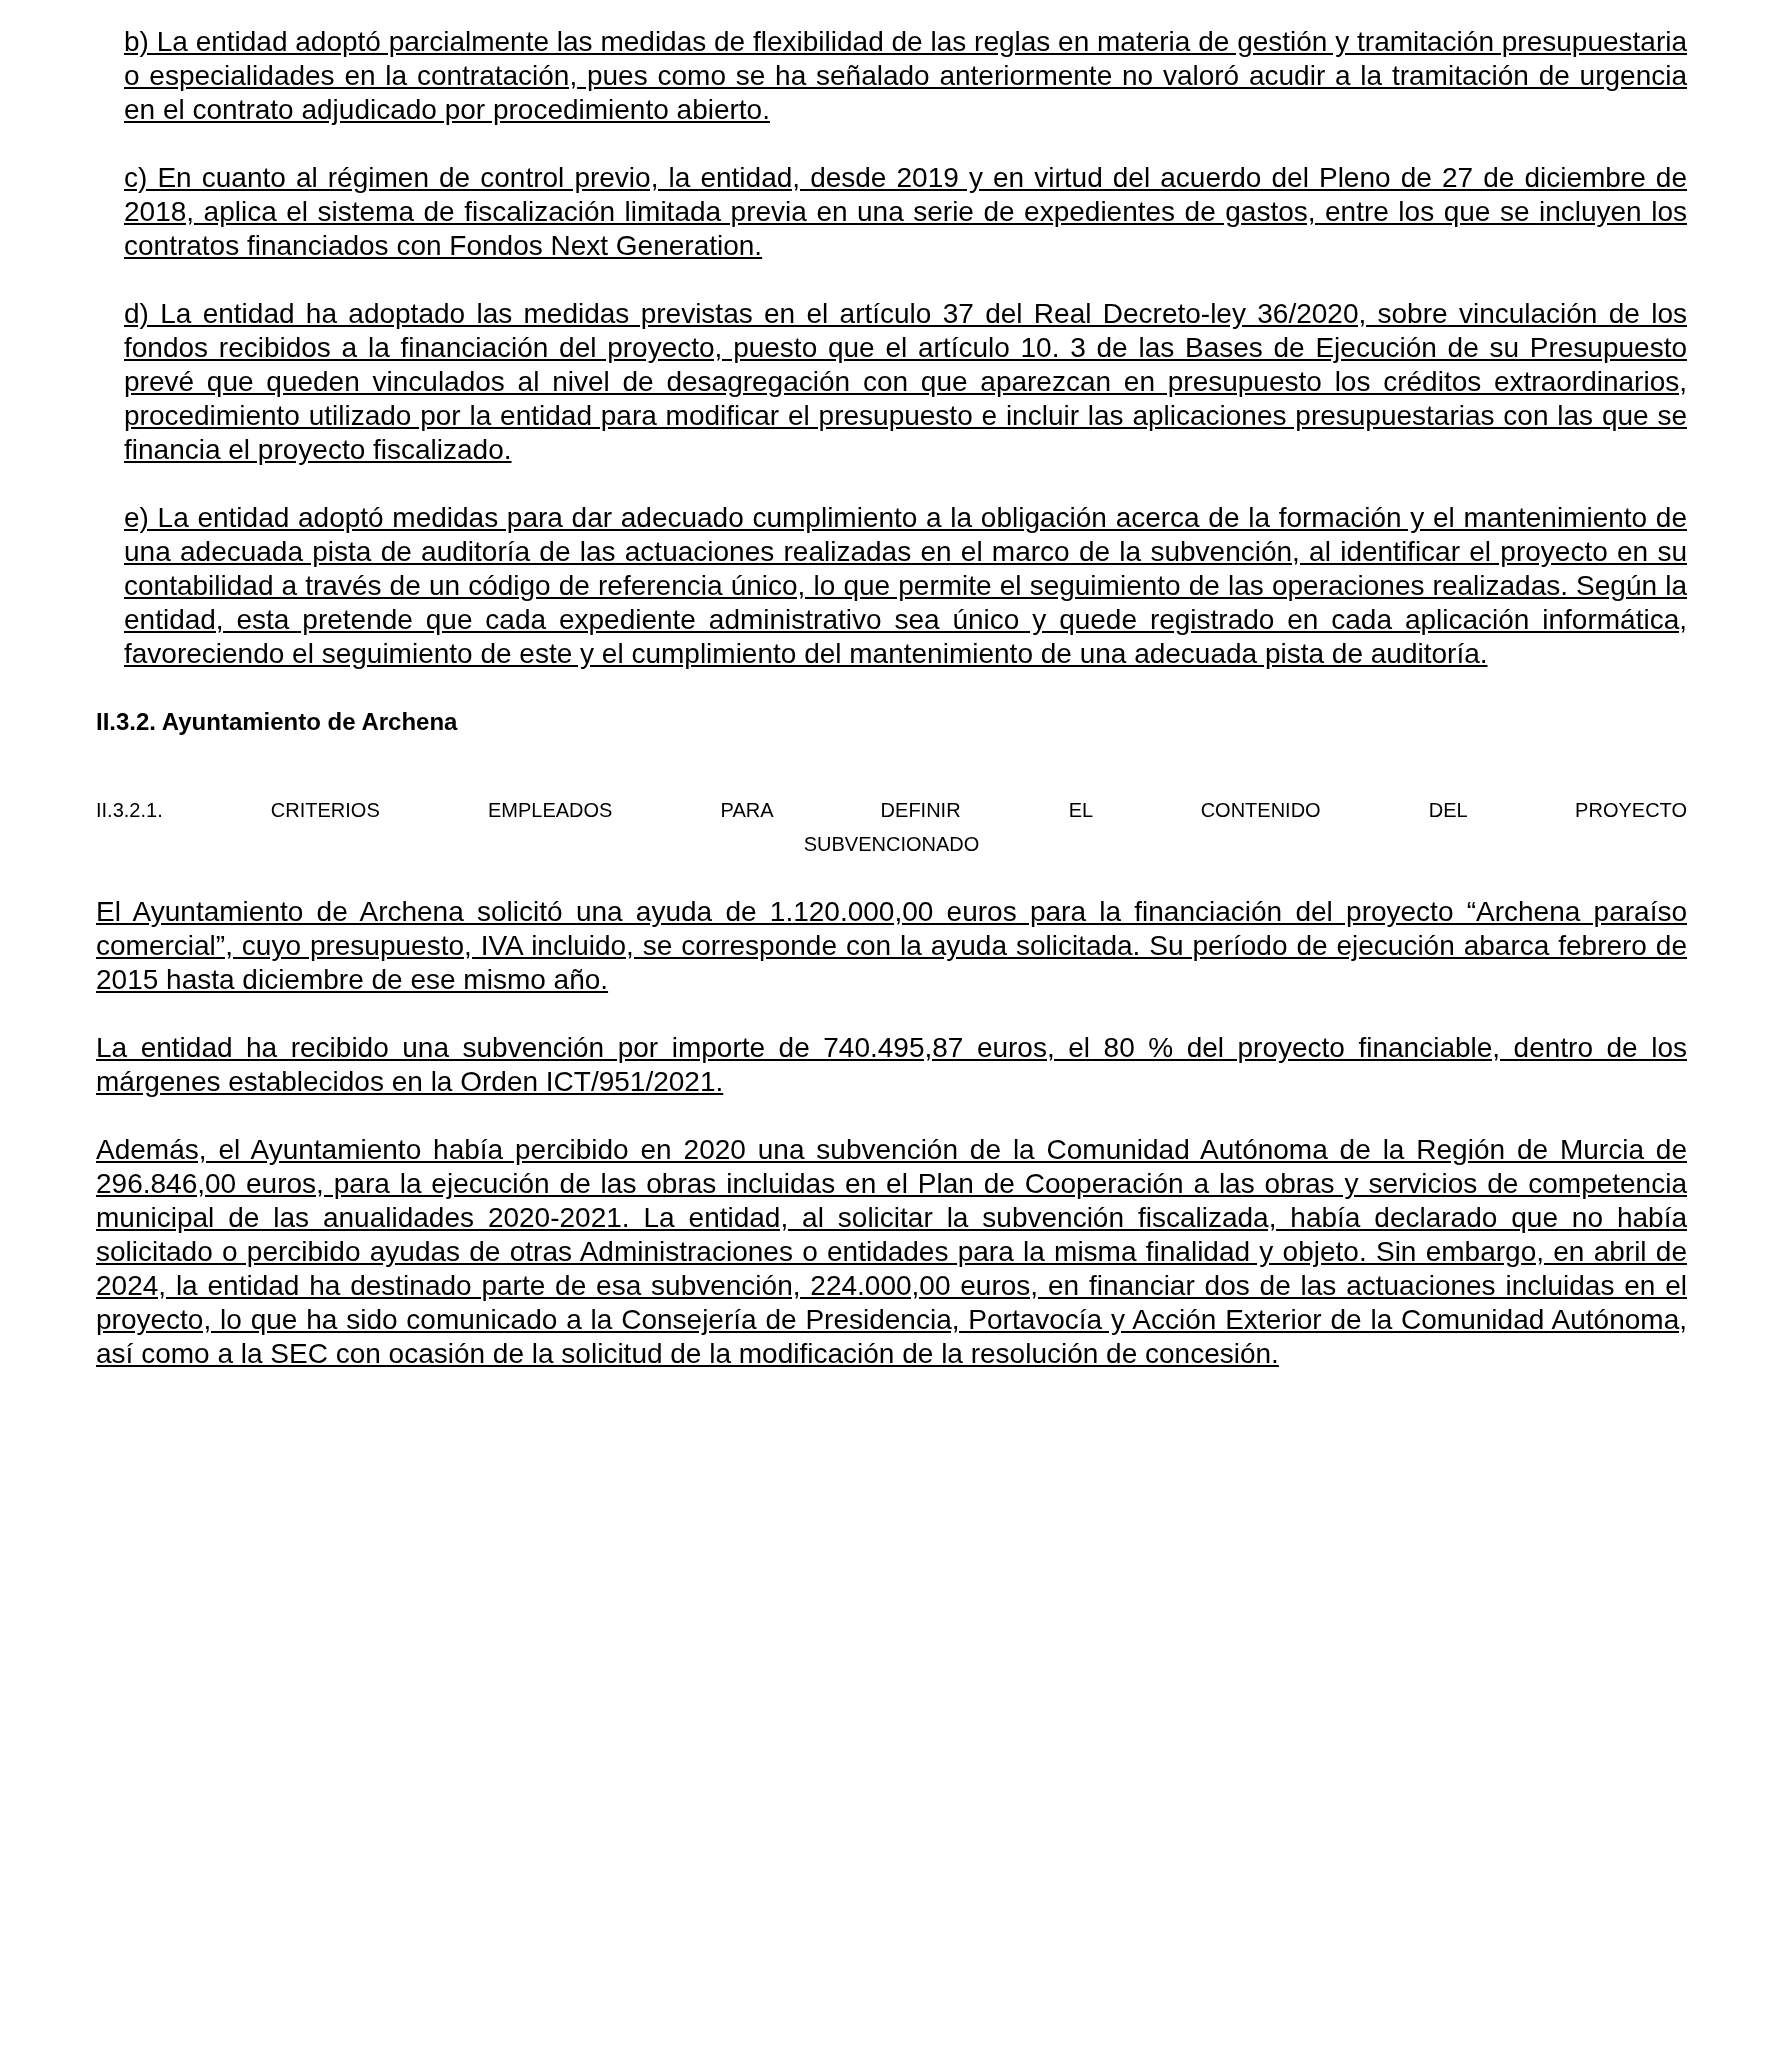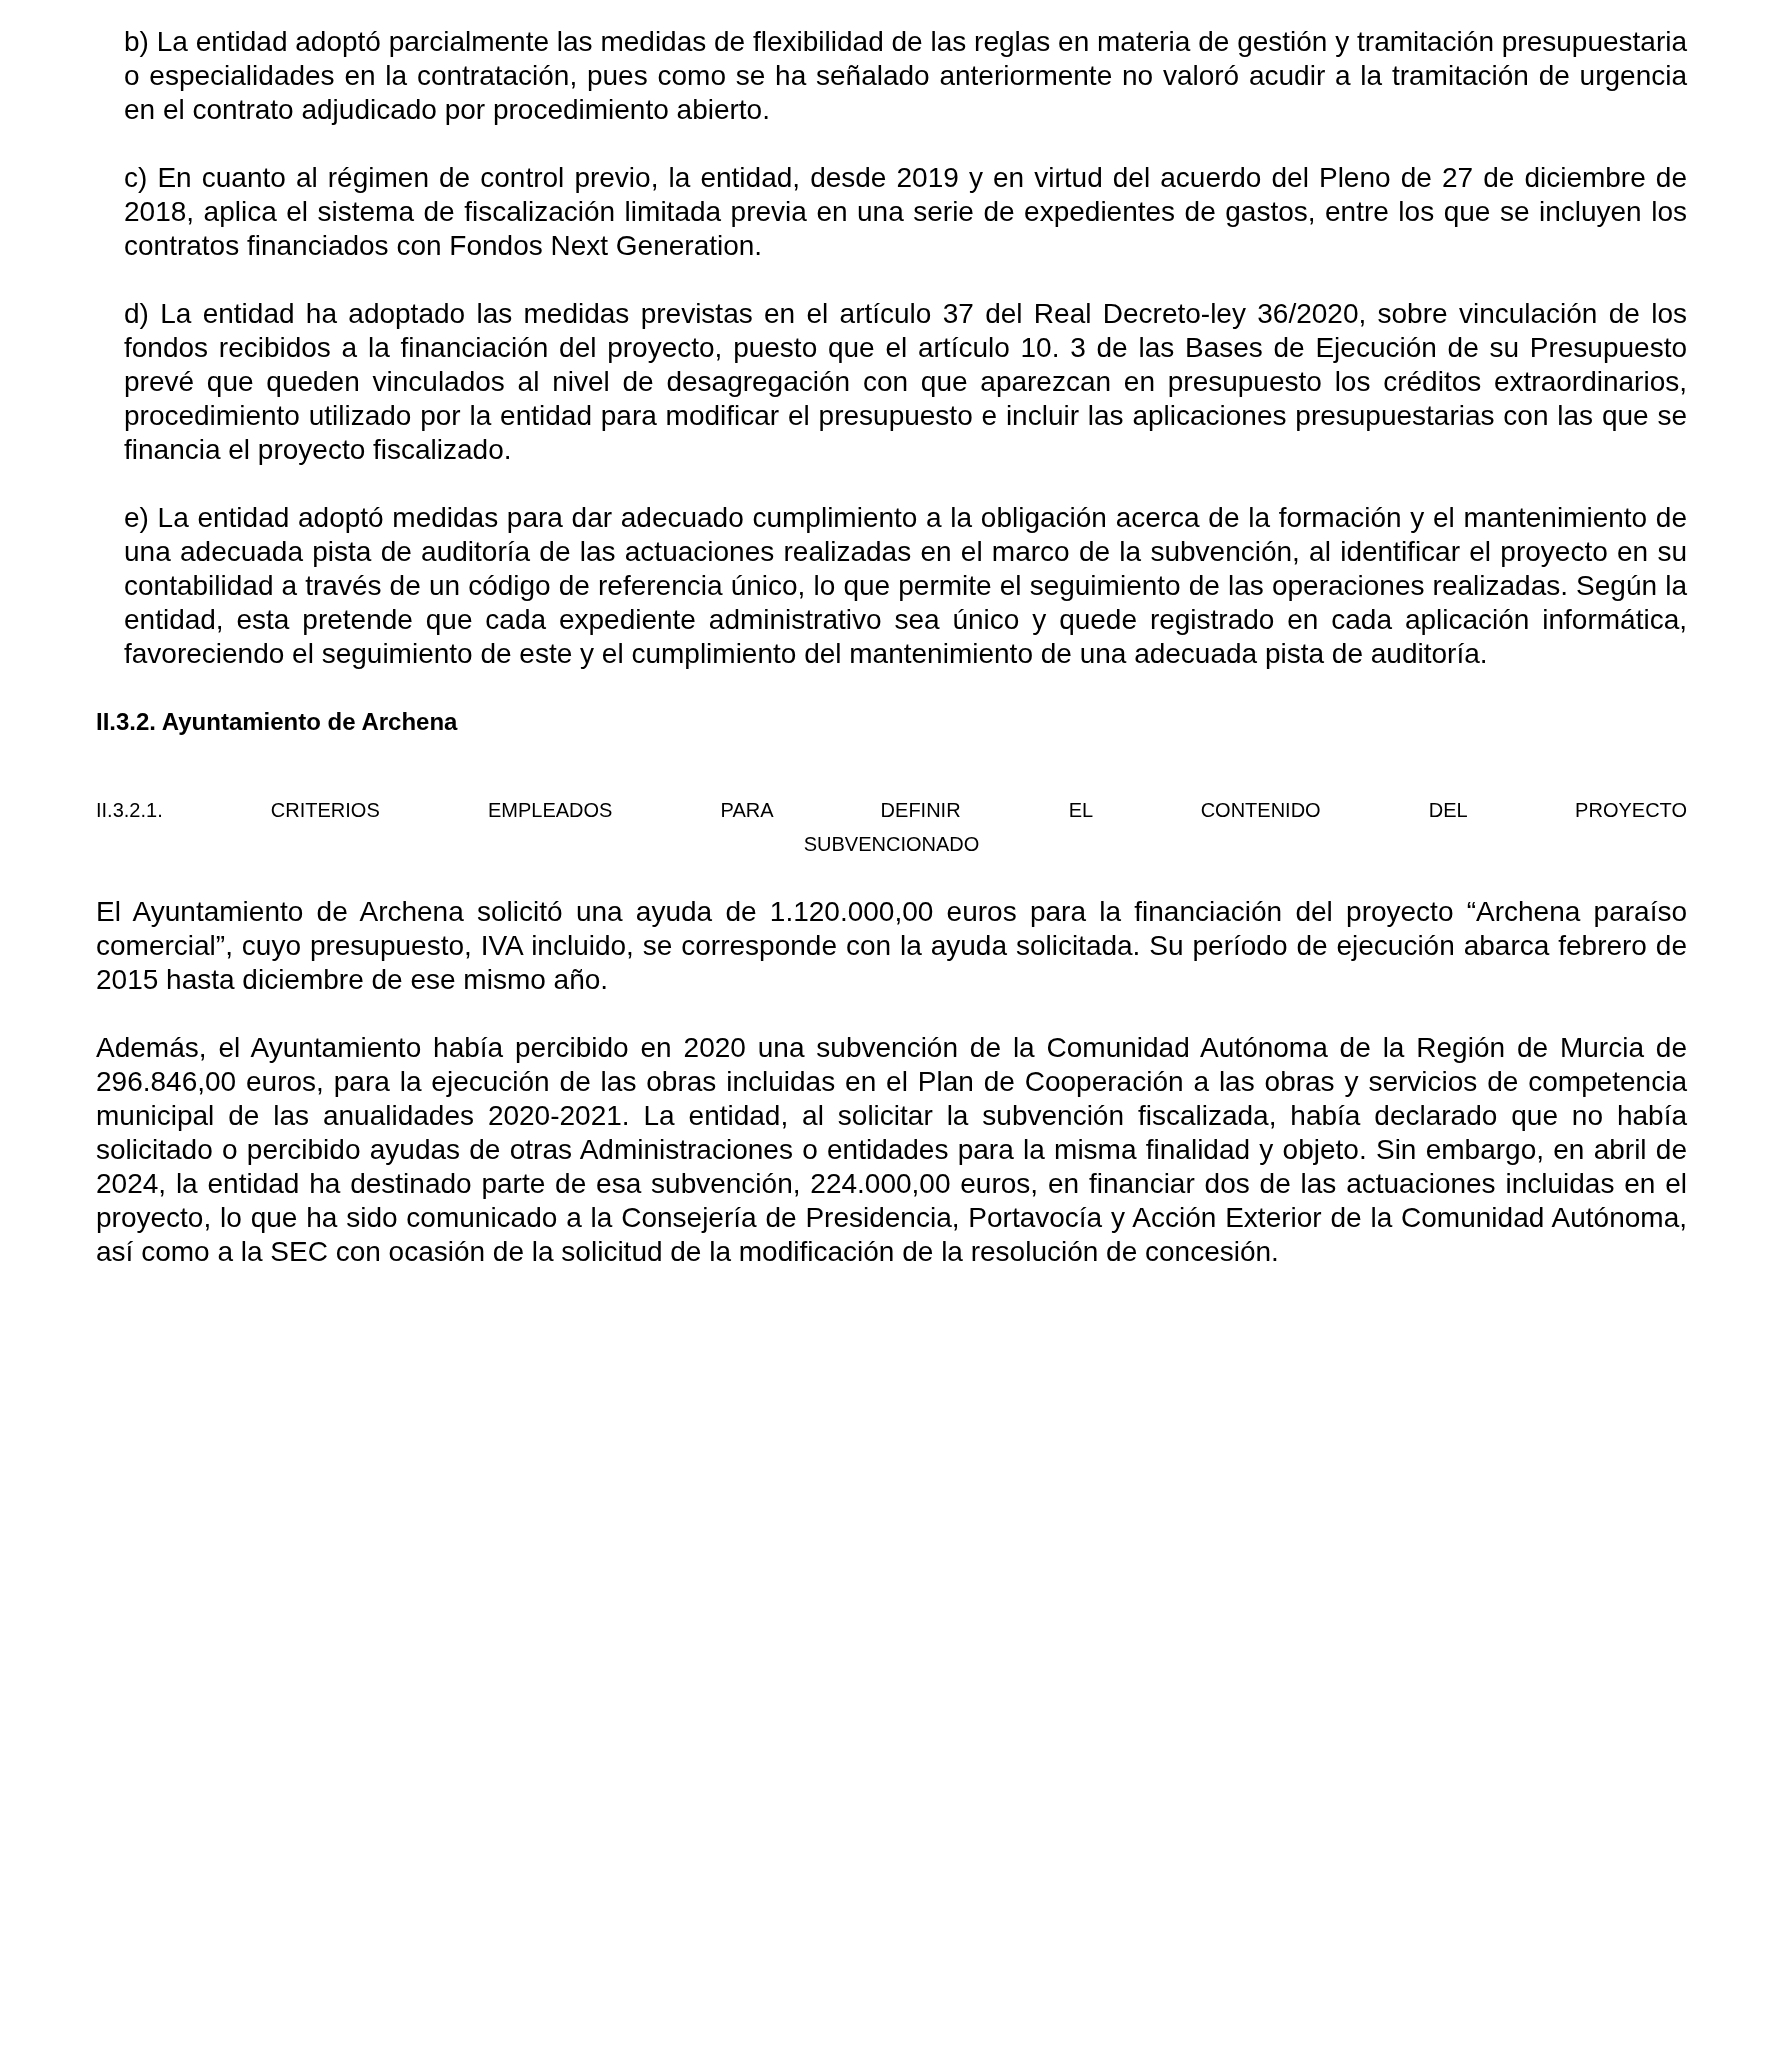--- a/index.html
+++ b/index.html
@@ -17,20 +17,21 @@
     color: #000000;
     font-family: "Liberation Sans", "DejaVu Sans", sans-serif;
     font-size: 28px;
     line-height: 34px;
     padding: 25px 97px 0 96px;
     overflow: hidden;
   }
   .para {
     margin: 0 0 34px 0;
     text-align: justify;
+    text-decoration: underline;
   }
   .para.indent {
     margin-left: 28px;
   }
   .heading {
     font-size: 24px;
     font-weight: bold;
     margin: 20px 0 0 0;
     line-height: 34px;
   }
@@ -66,17 +67,18 @@
 
   <h2 class="heading">II.3.2. Ayuntamiento de Archena</h2>
 
   <h3 class="subheading">
     <span class="just-line">II.3.2.1. CRITERIOS EMPLEADOS PARA DEFINIR EL CONTENIDO DEL PROYECTO</span>
     <span class="last-line">SUBVENCIONADO</span>
   </h3>
 
   <p class="para">El Ayuntamiento de Archena solicitó una ayuda de 1.120.000,00 euros para la financiación del proyecto “Archena paraíso comercial”, cuyo presupuesto, IVA incluido, se corresponde con la ayuda solicitada. Su período de ejecución abarca febrero de 2015 hasta diciembre de ese mismo año.</p>
 
+  <p class="para">La entidad ha recibido una subvención por importe de 740.495,87 euros, el 80 % del proyecto financiable, dentro de los márgenes establecidos en la Orden ICT/951/2021.</p>
 
   <p class="para">Además, el Ayuntamiento había percibido en 2020 una subvención de la Comunidad Autónoma de la Región de Murcia de 296.846,00 euros, para la ejecución de las obras incluidas en el Plan de Cooperación a las obras y servicios de competencia municipal de las anualidades 2020-2021. La entidad, al solicitar la subvención fiscalizada, había declarado que no había solicitado o percibido ayudas de otras Administraciones o entidades para la misma finalidad y objeto. Sin embargo, en abril de 2024, la entidad ha destinado parte de esa subvención, 224.000,00 euros, en financiar dos de las actuaciones incluidas en el proyecto, lo que ha sido comunicado a la Consejería de Presidencia, Portavocía y Acción Exterior de la Comunidad Autónoma, así como a la SEC con ocasión de la solicitud de la modificación de la resolución de concesión.</p>
 
 </div>
 
 
 </body></html>

